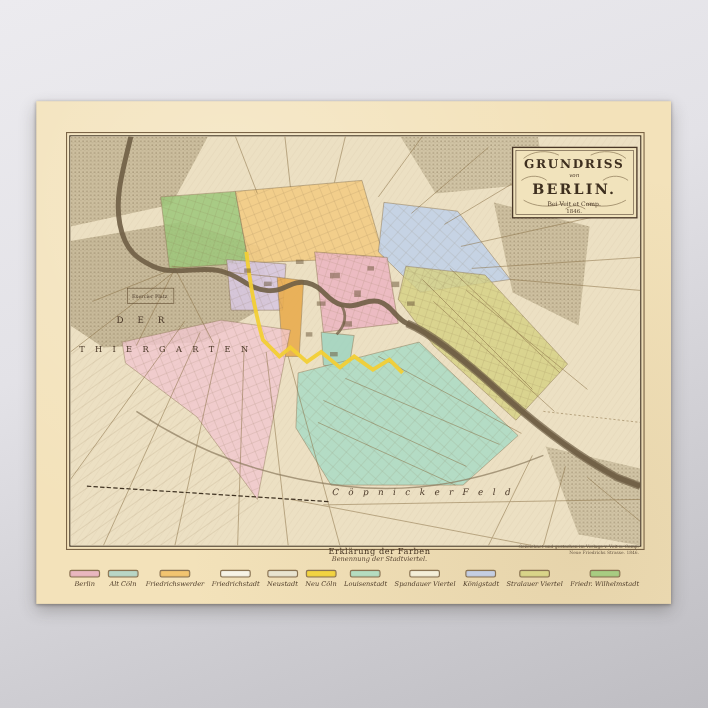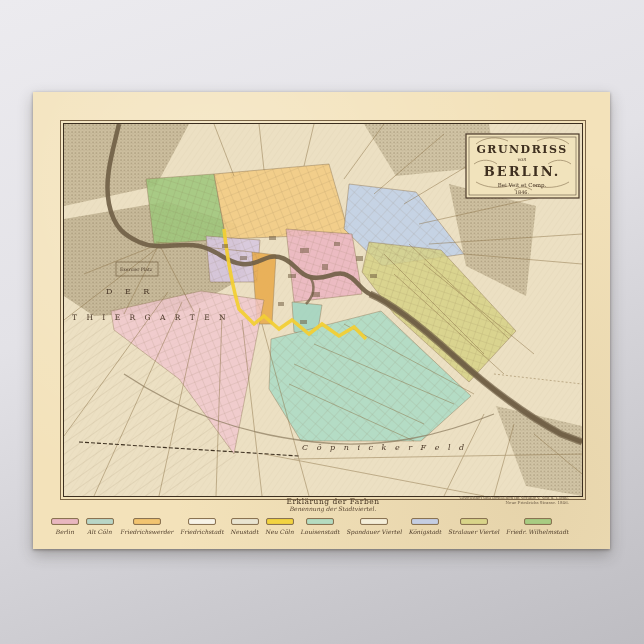--- a/index.html
+++ b/index.html
@@ -19,21 +19,21 @@
   }
   .map-frame{
     position:absolute;left:30px;top:31px;width:518px;height:372px;
     border:1px solid #3c2f20;
     outline:1px solid #7a6446;
     outline-offset:2px;
     background:#ece0c3;
   }
   .map-frame svg{display:block;}
   .legend{
-    position:absolute;left:18px;top:406px;width:518px;
+    position:absolute;left:30px;top:406px;width:518px;
     color:#4f3d2a;
   }
   .legend-header{text-align:center;margin-left:46px;line-height:1.05;}
   .legend-heading{font-size:7.5px;letter-spacing:.5px;color:#453422;}
   .legend-subheading{font-size:6px;font-style:italic;color:#5a4733;}
   .imprint{
     position:absolute;right:0;top:-2px;text-align:right;font-size:5px;line-height:1.15;
     color:#6b5a45;transform:scale(.8);transform-origin:right top;
   }
   .legend-items{

